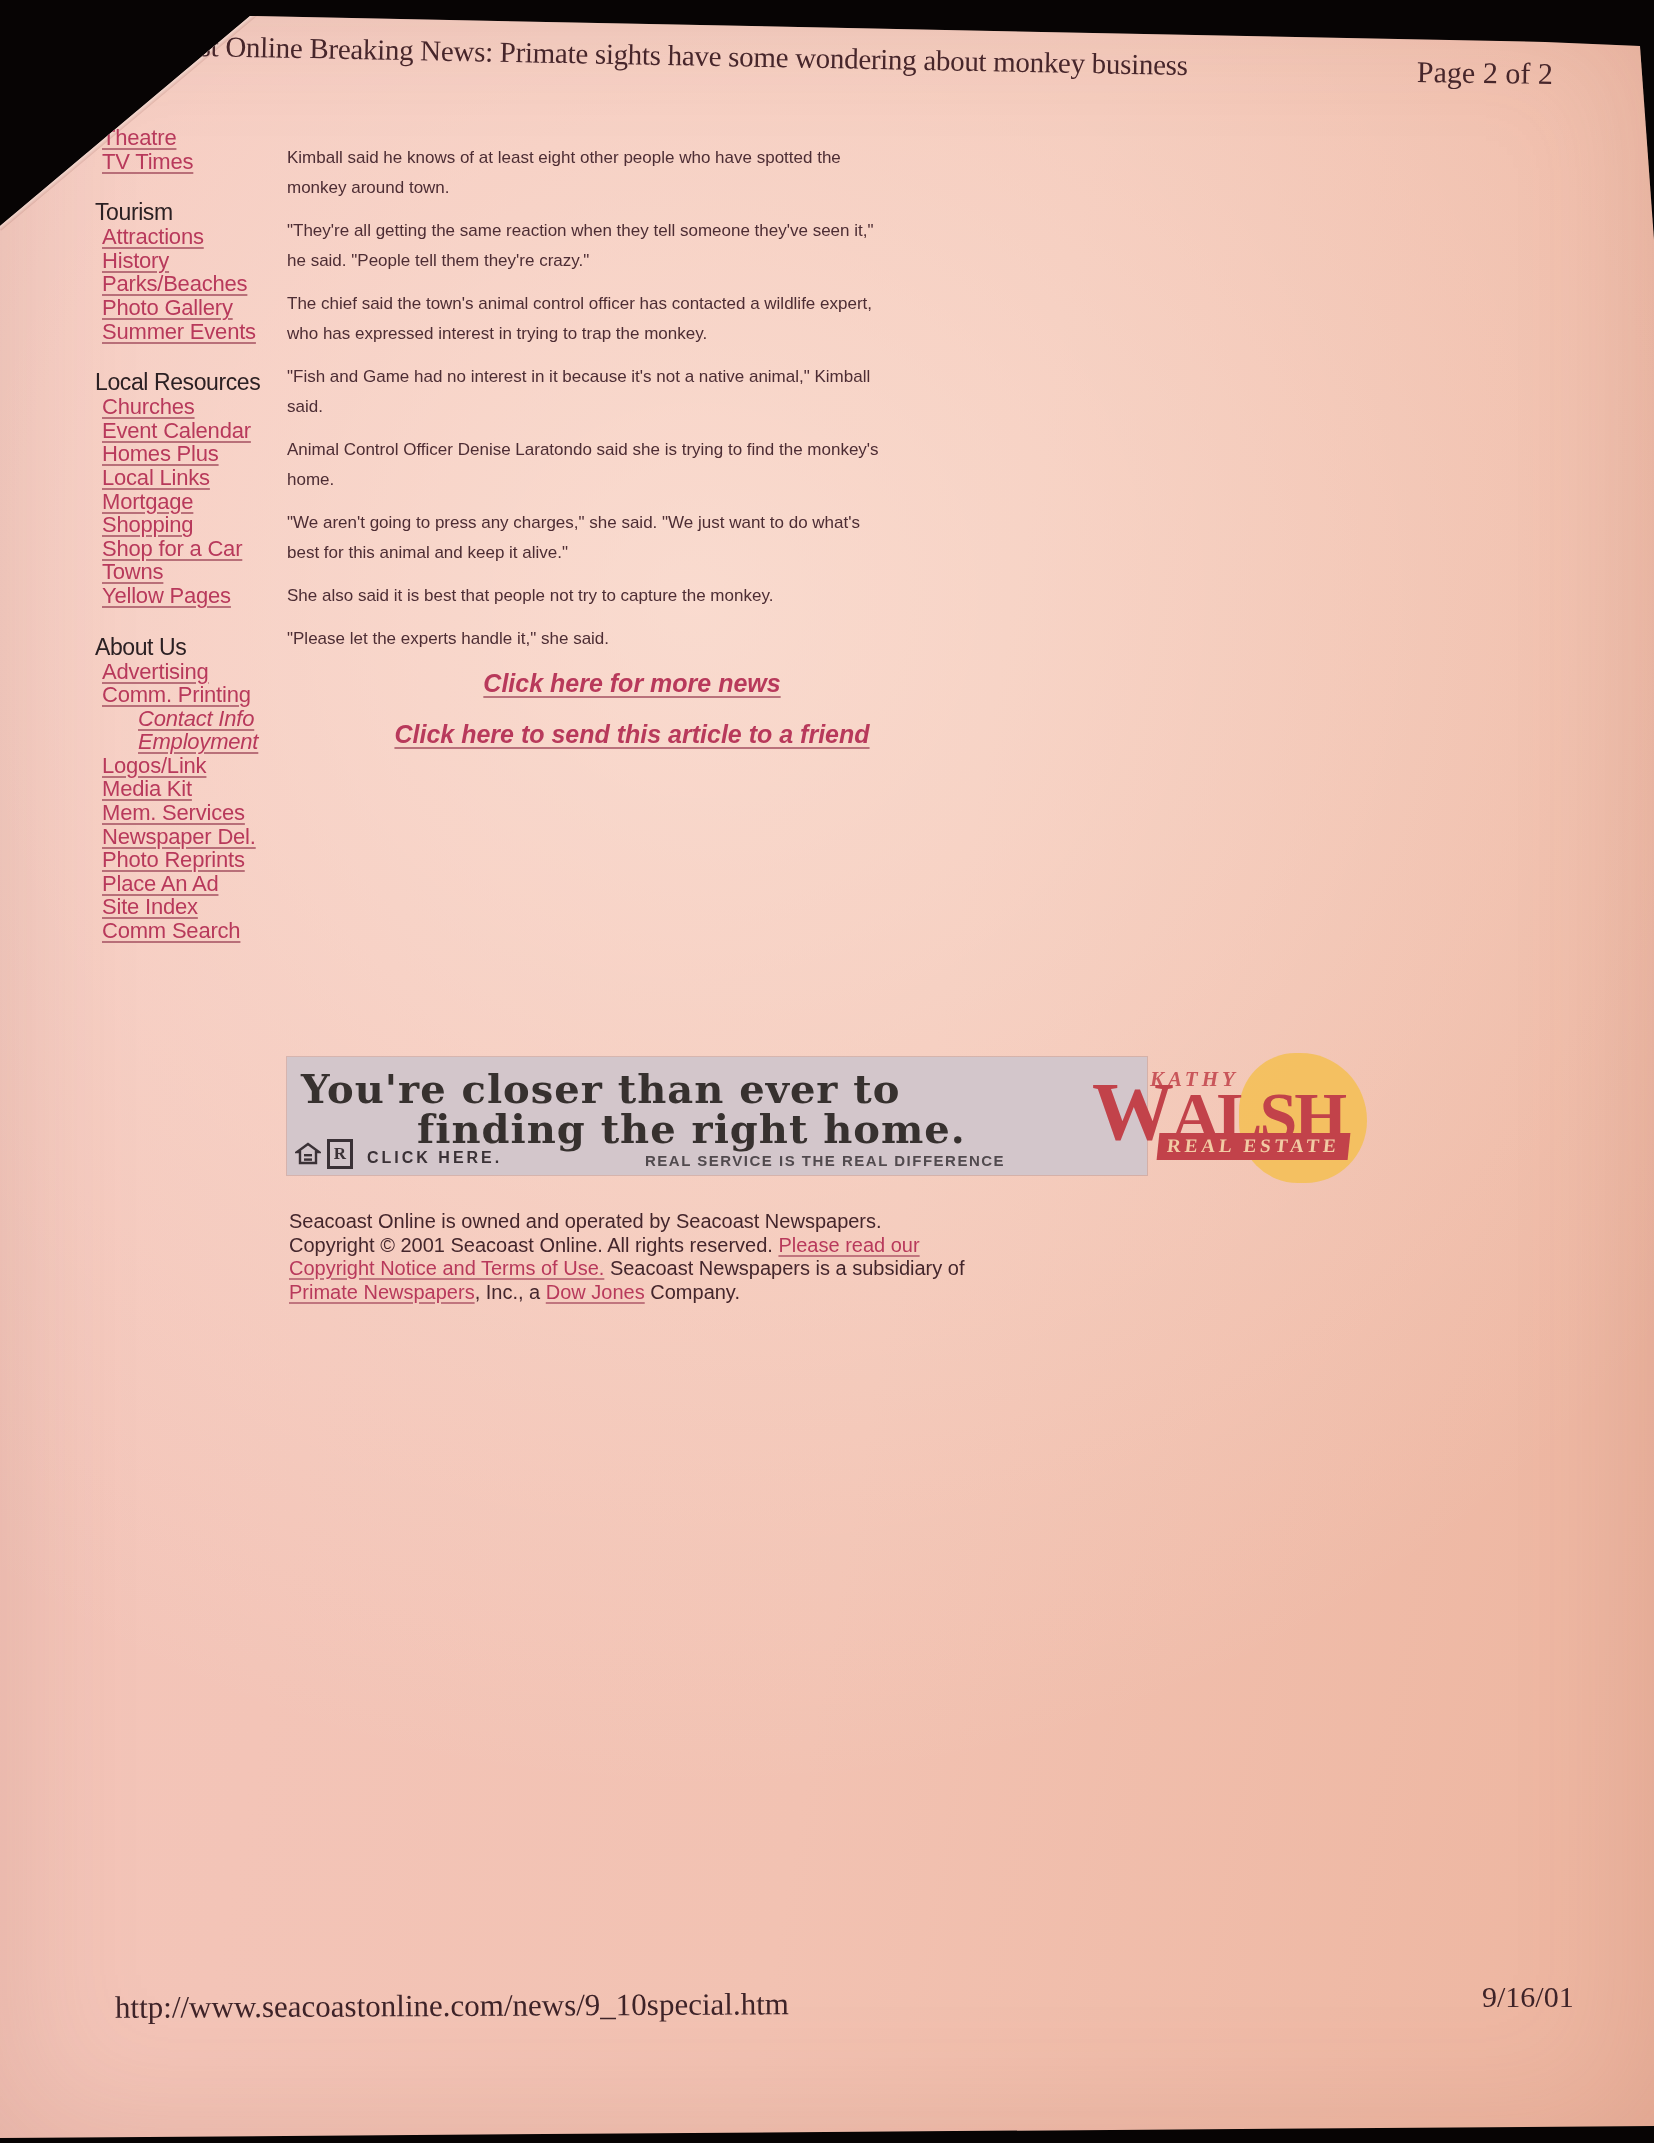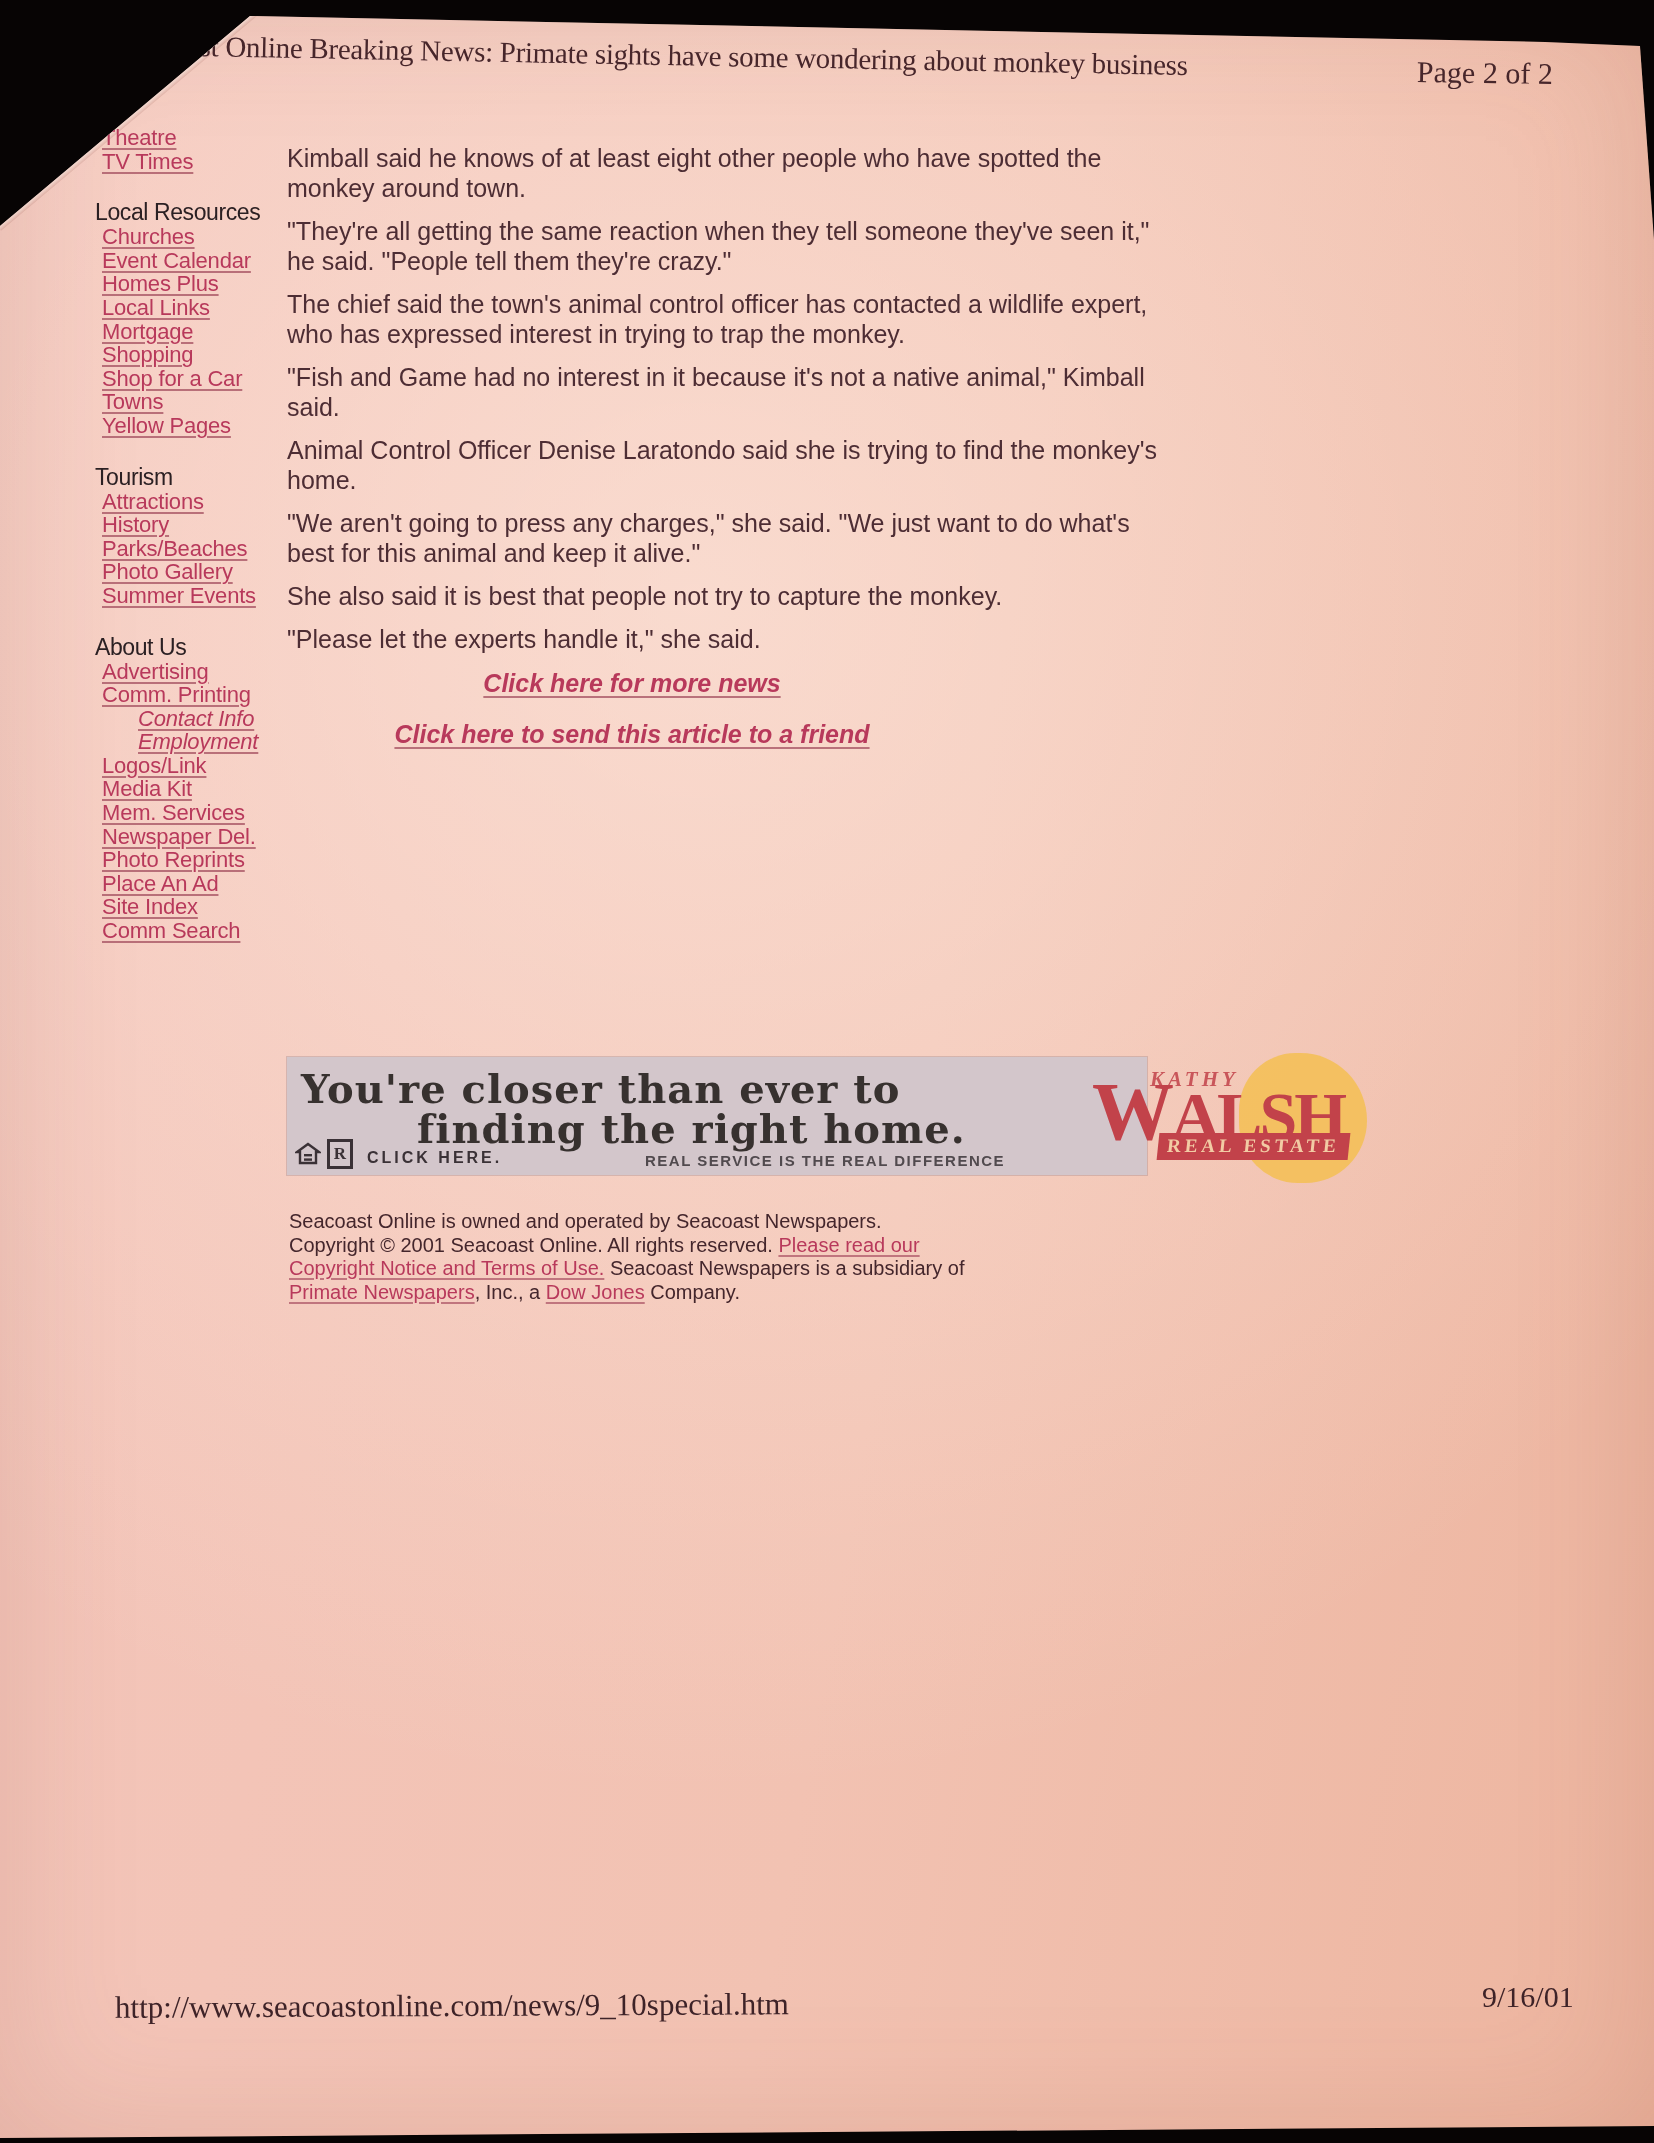--- a/index.html
+++ b/index.html
@@ -37,21 +37,21 @@
   .sidebar{position:absolute;left:102px;top:126px;width:210px;font-weight:normal;}
   .sb-head{font-size:23px;line-height:24px;color:#2b2023;letter-spacing:-.4px;
     margin:27px 0 1px -7px;}
   .sb-section:first-child{margin-top:0;}
   .sb-link{font-size:22px;line-height:23.6px;color:var(--link);letter-spacing:-.2px;
     text-decoration:underline;text-decoration-thickness:2px;text-underline-offset:3px;
     text-decoration-color:rgba(158,70,88,.7);cursor:pointer;white-space:nowrap;}
   .sb-link.it{font-style:italic;margin-left:36px;}
   
   .article{position:absolute;left:287px;top:128px;width:1020px;color:var(--ink);}
-  .para{font-size:25px;line-height:30px;margin:0 0 13px 0;white-space:nowrap;}
+  .para{font-size:17px;line-height:30px;margin:0 0 13px 0;white-space:nowrap;}
   .para:first-child{margin-top:15px;}
   .actions{width:690px;text-align:center;margin-top:14px;}
   .action-link{display:inline-block;font-size:25px;line-height:30px;font-weight:bold;
     font-style:italic;color:var(--link);text-decoration:underline;
     text-decoration-thickness:2px;text-underline-offset:4px;
     text-decoration-color:rgba(158,70,88,.7);margin-bottom:21px;cursor:pointer;}
   
   .ad{position:absolute;left:287px;top:1057px;width:1050px;height:120px;}
   .ad-panel{position:absolute;left:0;top:0;width:860px;height:118px;background:var(--panel);
     box-shadow:0 0 0 1px rgba(120,100,110,.25);}
@@ -101,38 +101,38 @@
     </div>
     <div class="hdr-title">st Online Breaking News: Primate sights have some wondering about monkey business</div>
     <div class="hdr-page">Page 2 of 2</div>
 
     <nav class="sidebar" id="sidebar">
         <div class="sb-section">
           <div class="sb-link">Theatre</div>
           <div class="sb-link">TV Times</div>
         </div>
         <div class="sb-section">
+          <div class="sb-head">Tourism</div>
+          <div class="sb-link">Attractions</div>
+          <div class="sb-link">History</div>
+          <div class="sb-link">Parks/Beaches</div>
+          <div class="sb-link">Photo Gallery</div>
+          <div class="sb-link">Summer Events</div>
+        </div>
+        <div class="sb-section">
           <div class="sb-head">Local Resources</div>
           <div class="sb-link">Churches</div>
           <div class="sb-link">Event Calendar</div>
           <div class="sb-link">Homes Plus</div>
           <div class="sb-link">Local Links</div>
           <div class="sb-link">Mortgage</div>
           <div class="sb-link">Shopping</div>
           <div class="sb-link">Shop for a Car</div>
           <div class="sb-link">Towns</div>
           <div class="sb-link">Yellow Pages</div>
-        </div>
-        <div class="sb-section">
-          <div class="sb-head">Tourism</div>
-          <div class="sb-link">Attractions</div>
-          <div class="sb-link">History</div>
-          <div class="sb-link">Parks/Beaches</div>
-          <div class="sb-link">Photo Gallery</div>
-          <div class="sb-link">Summer Events</div>
         </div>
         <div class="sb-section">
           <div class="sb-head">About Us</div>
           <div class="sb-link">Advertising</div>
           <div class="sb-link">Comm. Printing</div>
           <div class="sb-link it">Contact Info</div>
           <div class="sb-link it">Employment</div>
           <div class="sb-link">Logos/Link</div>
           <div class="sb-link">Media Kit</div>
           <div class="sb-link">Mem. Services</div>

